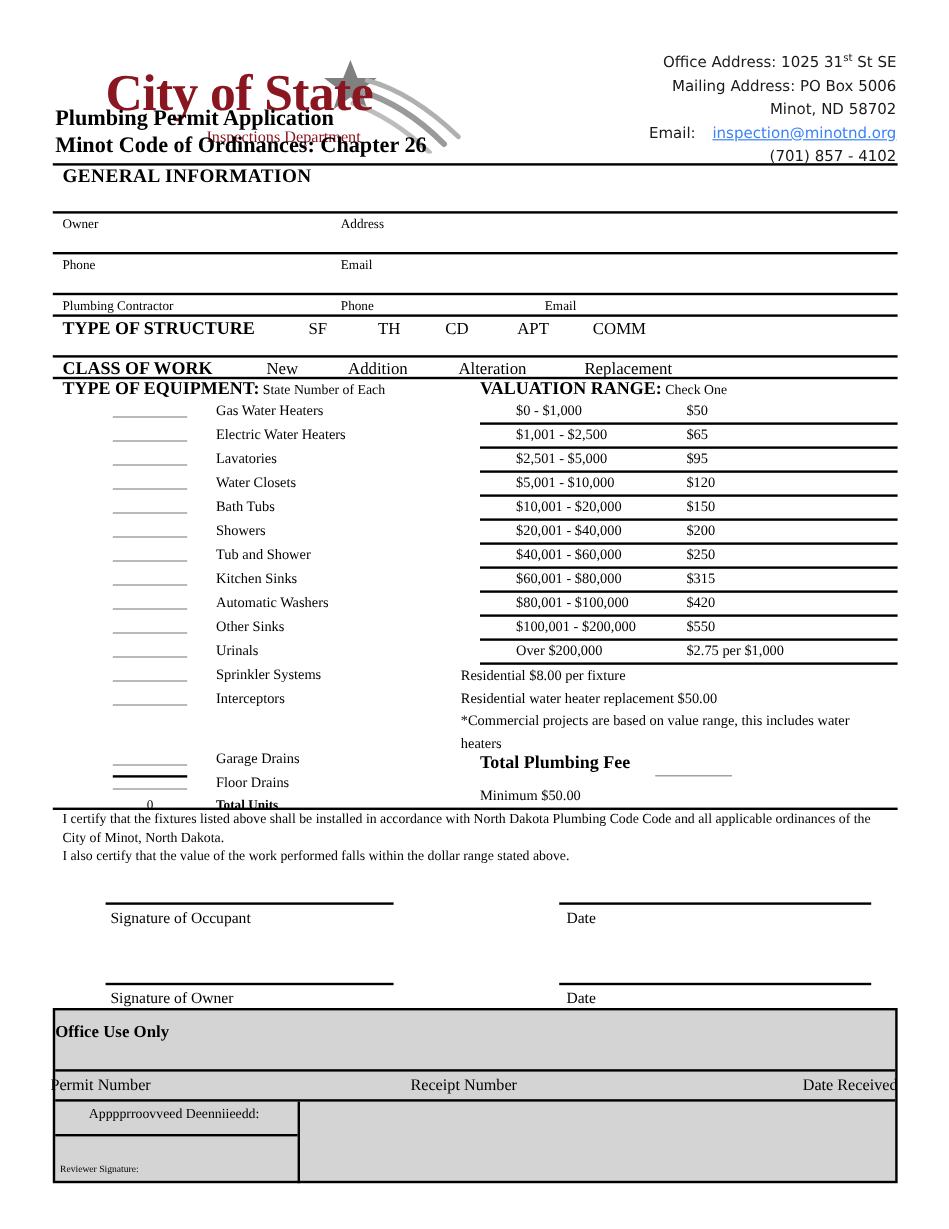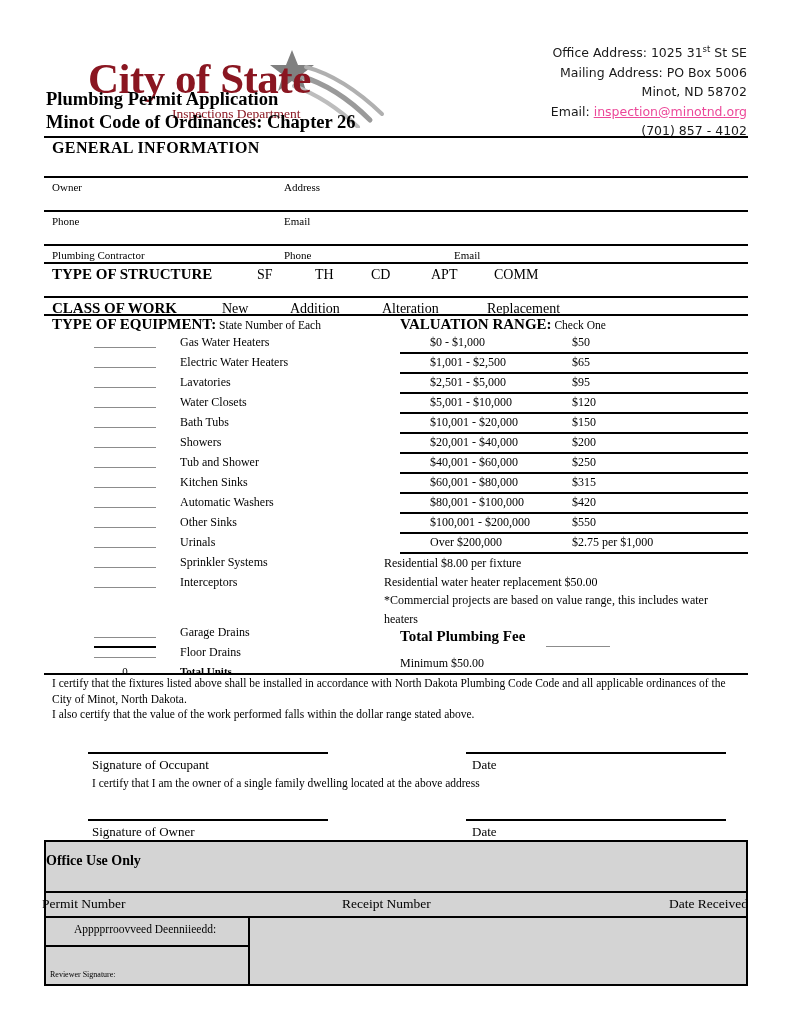--- a/index.html
+++ b/index.html
@@ -24,21 +24,21 @@
     right: 44px;
     top: 40px;
     text-align: right;
     font-family: "DejaVu Sans", "Liberation Sans", sans-serif;
     font-size: 12.5px;
     line-height: 19.5px;
     color: #1a1a1a;
     white-space: nowrap;
   }
   .addr-block sup { font-size: 8.5px; vertical-align: super; }
-  .email-link { color: #ec4899; text-decoration: underline; }
+  .email-link { color: #3b82f6; text-decoration: underline; margin-left: 10px; }
 
   
   .logo-art {
     position: absolute;
     left: 88px;
     top: 54px;
     width: 300px;
     height: 84px;
     pointer-events: none;
   }
@@ -460,21 +460,20 @@
   <div class="cert-rule"></div>
   <div class="cert-text">
     <div>I certify that the fixtures listed above shall be installed in accordance with North Dakota Plumbing Code Code and all applicable ordinances of the City of Minot, North Dakota.</div>
     <div>I also certify that the value of the work performed falls within the dollar range stated above.</div>
   </div>
 
   <div class="sig-line" style="left:88px;top:752px;width:240px;"></div>
   <div class="sig-label" style="left:92px;top:757px;">Signature of Occupant</div>
   <div class="sig-line" style="left:466px;top:752px;width:260px;"></div>
   <div class="sig-label" style="left:472px;top:757px;">Date</div>
-  <div class="sig-note" style="left:92px;top:777px;">I certify that I am the owner of a single family dwelling located at the above address</div>
 
   <div class="sig-line" style="left:88px;top:819px;width:240px;"></div>
   <div class="sig-label" style="left:92px;top:824px;">Signature of Owner</div>
   <div class="sig-line" style="left:466px;top:819px;width:260px;"></div>
   <div class="sig-label" style="left:472px;top:824px;">Date</div>
 
   <div class="office-box">
     <div class="office-title-cell">
       <div class="office-title">Office Use Only</div>
     </div>

